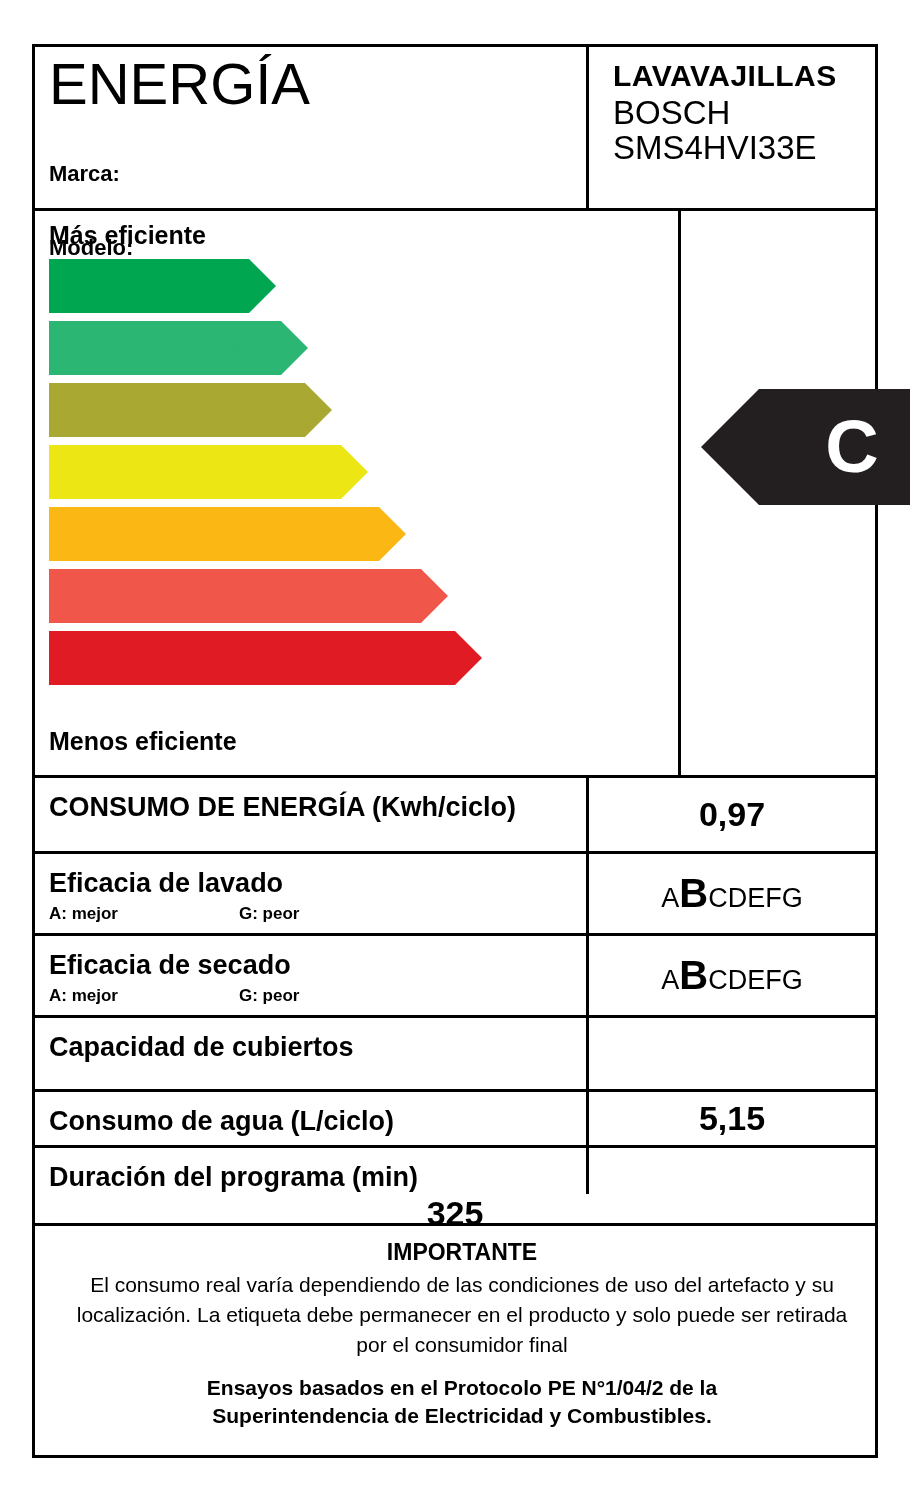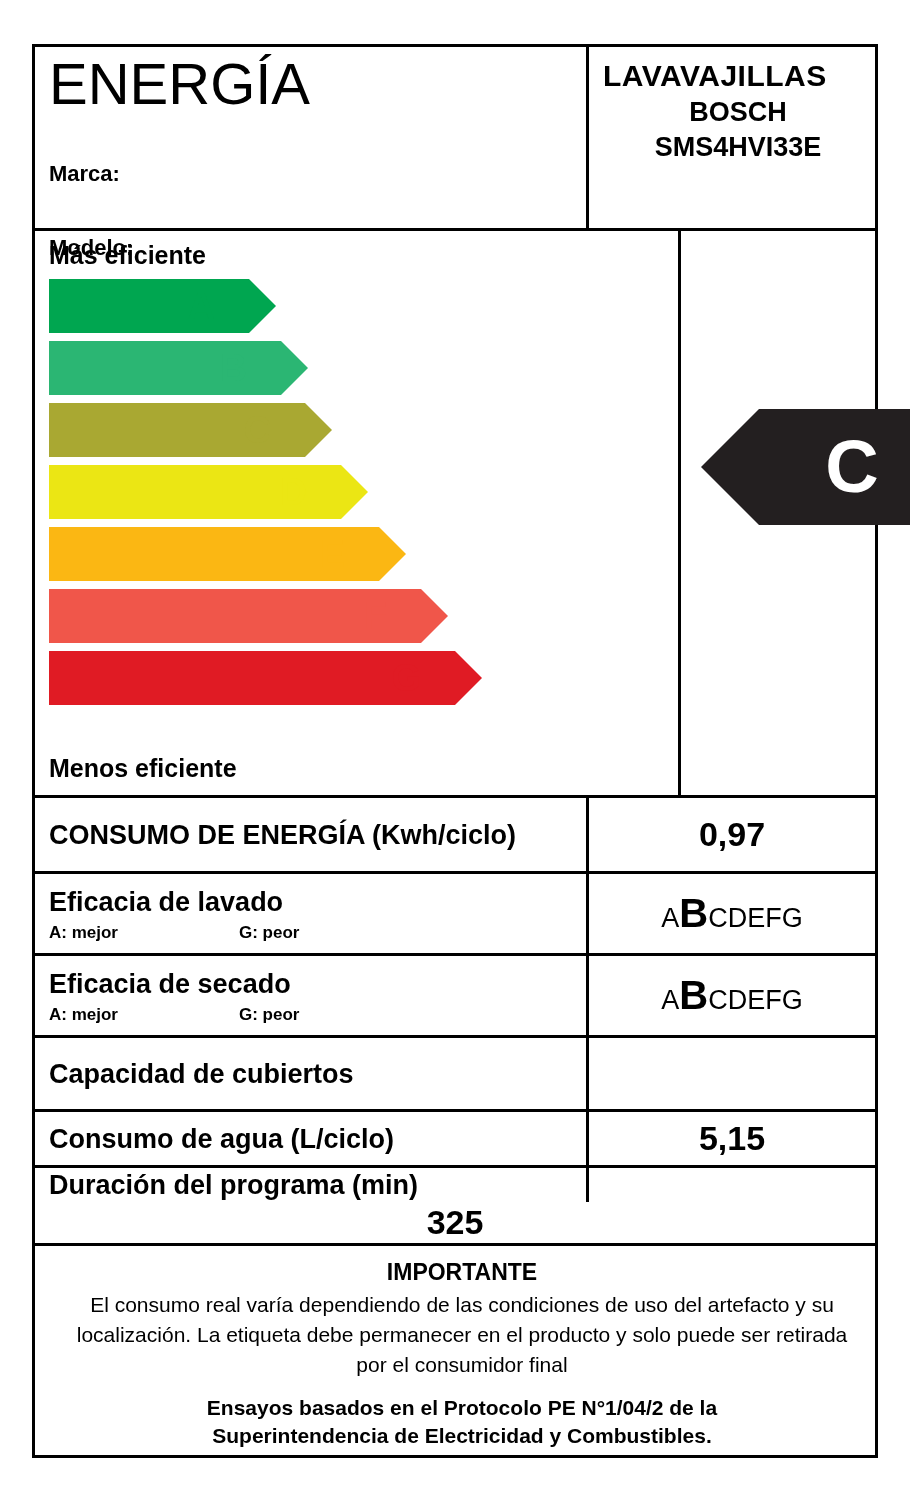--- a/index.html
+++ b/index.html
@@ -23,21 +23,21 @@
     border: 3px solid #000;
     box-sizing: border-box;
     display: flex;
     flex-direction: column;
   }
 
   
   .header-row {
     display: flex;
     border-bottom: 3px solid #000;
-    height: 184px;
+    height: 164px;
     box-sizing: border-box;
   }
   .header-left {
     width: 554px;
     box-sizing: border-box;
     border-right: 3px solid #000;
     padding: 4px 0 0 14px;
   }
   .energia-title {
     font-size: 58px;
@@ -49,32 +49,32 @@
   .hdr-line {
     font-size: 22px;
     font-weight: bold;
     line-height: 34px;
     margin-top: 40px;
   }
   .header-right {
     flex: 1;
     padding: 10px 2px 0 14px;
     box-sizing: border-box;
+    margin-left: 10px;
   }
   .appliance {
     font-size: 30px;
     font-weight: bold;
     letter-spacing: 0.5px;
     line-height: 38px;
   }
   .brand, .model {
-    font-size: 27px;
-    font-weight: bold;
+    font-size: 33px;
+    font-weight: normal;
     line-height: 35px;
-    text-align: center;
   }
 
   
   .arrows-row {
     display: flex;
     border-bottom: 3px solid #000;
     height: 567px;
     box-sizing: border-box;
   }
   .arrows-left {
@@ -84,21 +84,21 @@
     padding: 8px 0 0 14px;
     position: relative;
   }
   .eff-text {
     font-size: 25px;
     font-weight: bold;
     line-height: 32px;
   }
   .eff-text.bottom {
     position: absolute;
-    bottom: 11px;
+    bottom: 18px;
     left: 14px;
   }
   .scale {
     margin-top: 4px;
   }
   .bar-wrap {
     height: 62px;
     display: flex;
     align-items: center;
   }
@@ -161,24 +161,23 @@
   
   .data-row {
     display: flex;
     border-bottom: 3px solid #000;
     box-sizing: border-box;
   }
   .data-left {
     width: 554px;
     border-right: 3px solid #000;
     box-sizing: border-box;
-    padding: 0 0 0 14px;
+    padding: 12px 0 0 14px;
     display: flex;
     flex-direction: column;
-    justify-content: center;
   }
   .data-right {
     flex: 1;
     display: flex;
     align-items: center;
     justify-content: center;
   }
   .d-title {
     font-size: 27px;
     font-weight: bold;

